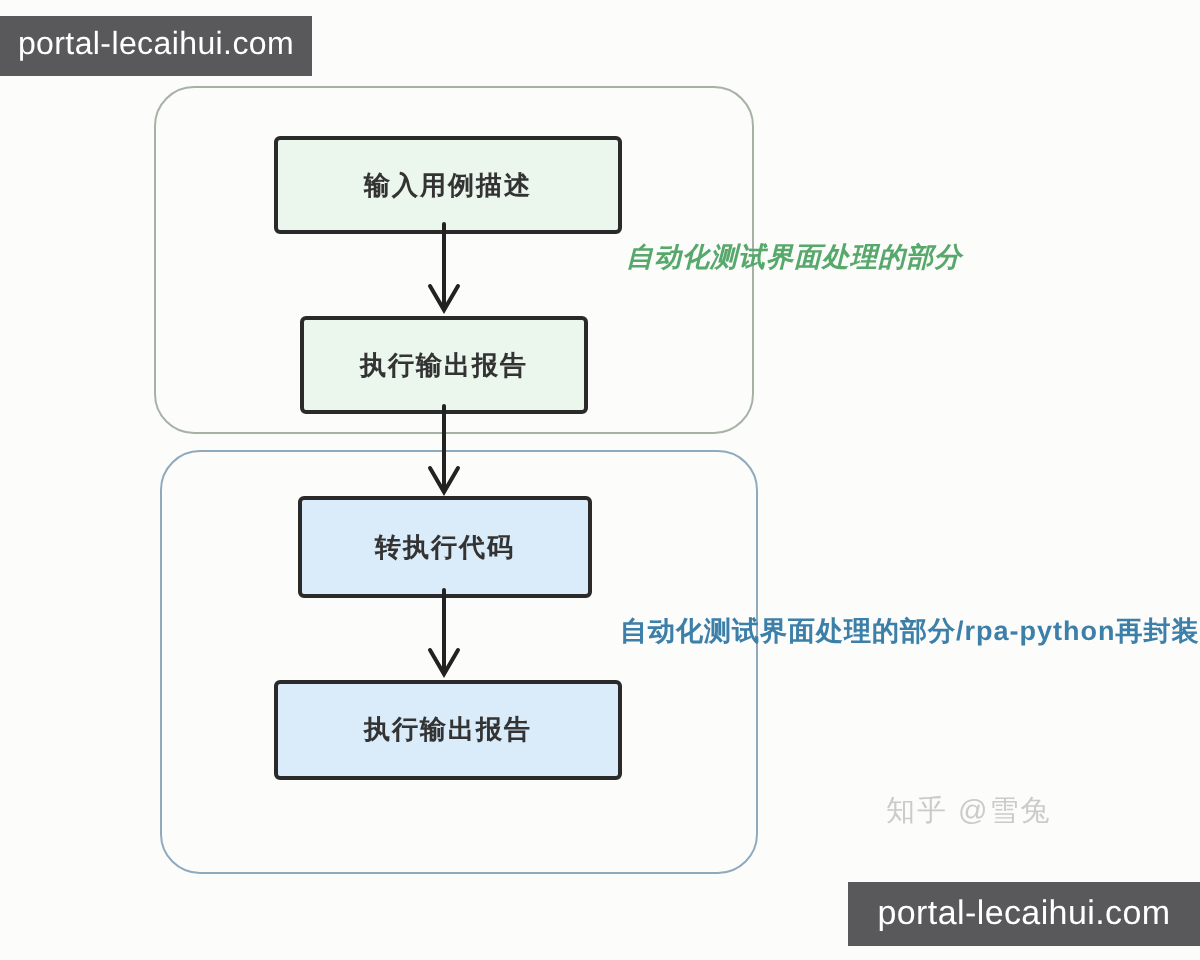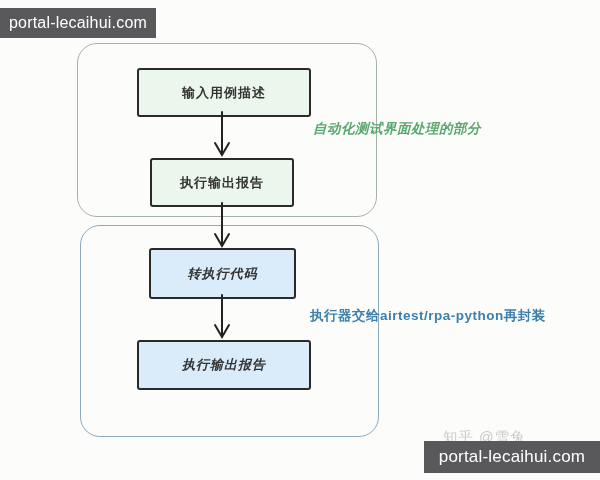--- a/index.html
+++ b/index.html
@@ -38,35 +38,35 @@
   
   .node{
     position:absolute;
     border:2px solid var(--node-border,#2a2a2a);
     border-radius:3px;
     display:flex;align-items:center;justify-content:center;
     font-size:13px;font-weight:700;color:#333333;
     letter-spacing:1px;
   }
   .node-green{background:var(--node-green-fill,#ebf6ec);}
-  .node-blue{background:var(--node-blue-fill,#daecfa);font-style:italic;}
+  .node-blue{background:var(--node-blue-fill,#daecfa);}
   .node-1{left:137px;top:68px;width:170px;height:45px;}
   .node-2{left:150px;top:158px;width:140px;height:45px;}
   .node-3{left:149px;top:248px;width:143px;height:47px;}
   .node-4{left:137px;top:340px;width:170px;height:46px;}
   
   .annotation{
     position:absolute;font-weight:700;font-size:13.5px;
     letter-spacing:0.5px;white-space:nowrap;
   }
   .annotation-1{left:313px;top:120px;color:var(--group1-text,#57a86b);font-style:italic;}
   .annotation-2{left:310px;top:307px;color:var(--group2-text,#3c7fa9);}
   
   .zhihu-wm{
-    position:absolute;left:443px;top:428px;
+    position:absolute;left:443px;top:396px;
     font-size:14.5px;color:var(--zhihu-gray,#cbcbcb);
     letter-spacing:1px;white-space:nowrap;
   }
   
   .arrows{
     position:absolute;left:0;top:0;width:600px;height:480px;
     pointer-events:none;
   }
 </style>
 </head>
@@ -107,21 +107,21 @@
       <path d="M222,203 L222,245"></path>
       <path d="M215,234 L222,246 L229,234"></path>
 
       <path d="M222,295 L222,336"></path>
       <path d="M215,325 L222,337 L229,325"></path>
     </g>
   </svg>
 
   <div class="annotation annotation-1">自动化测试界面处理的部分</div>
 
-  <div class="annotation annotation-2">执行器交给airtest/rpa-python再封装</div>
+  <div class="annotation annotation-2">自动化测试界面处理的部分/rpa-python再封装</div>
 
   <div class="zhihu-wm">知乎 @雪兔</div>
 
   <div class="wm-bar wm-bottom">
     <span>portal-lecaihui.com</span>
   </div>
 
 </div>
 
 </body></html>

